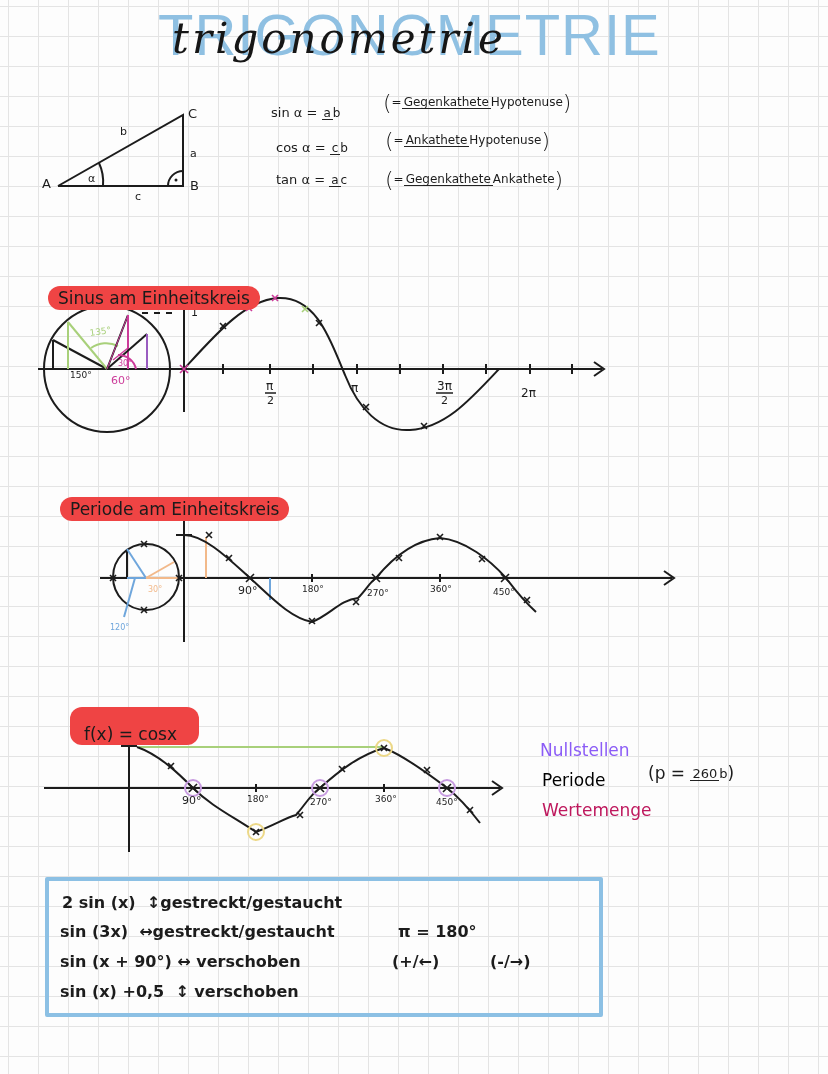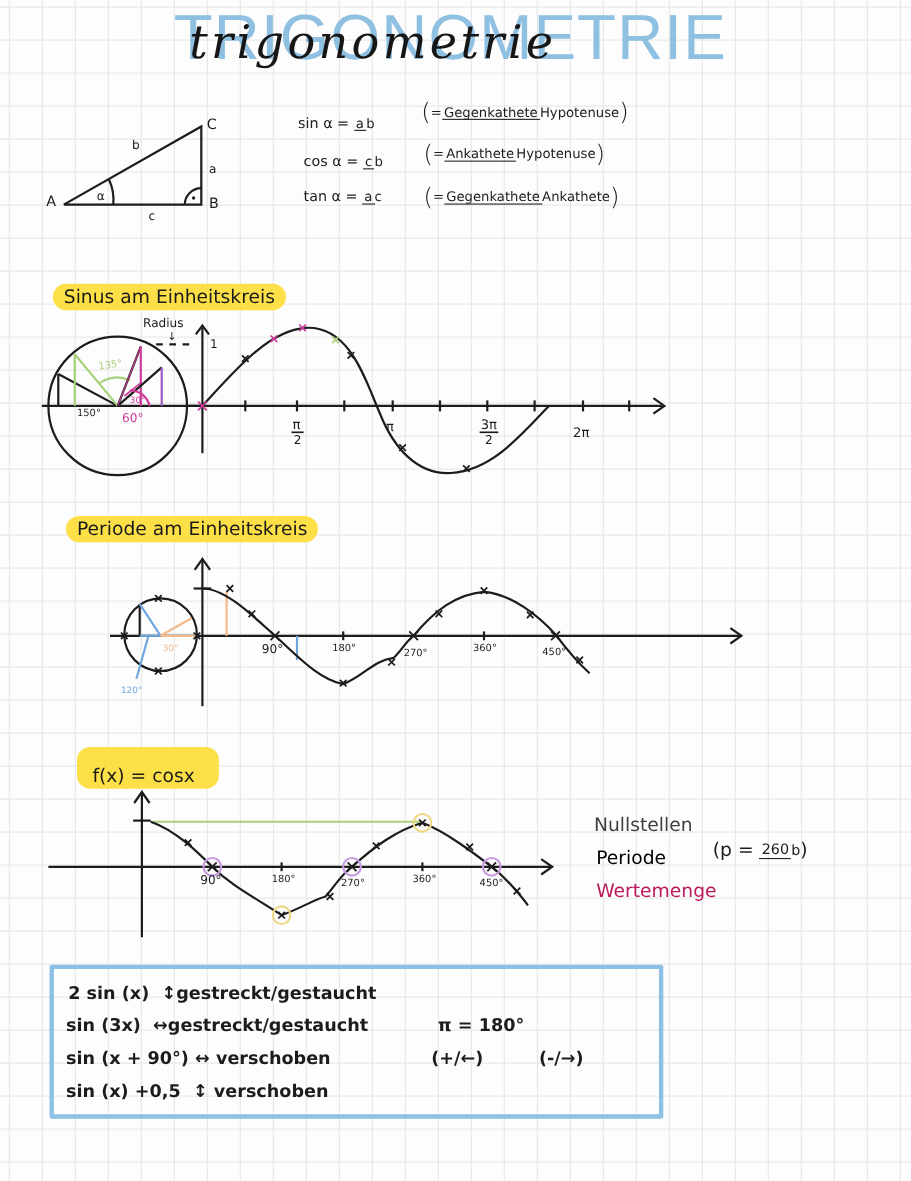--- a/index.html
+++ b/index.html
@@ -19,23 +19,24 @@
     left: 158px; top: 6px; font-size: 58px; letter-spacing: 1px;
     color: #8fc0e2; font-family: "Liberation Sans", sans-serif; font-weight: 400;
     line-height: 1;
   }
   .title-script {
     left: 172px; top: 18px; font-size: 42px; color: #161616;
     font-family: "DejaVu Serif", serif; font-style: italic; letter-spacing: 3px;
     line-height: 1;
   }
   .hl {
-    background: #fde047; border-radius: 12px; padding: 2px 10px;
+    background: #ef4444; border-radius: 12px; padding: 2px 10px;
     font-family: "DejaVu Sans", sans-serif; font-size: 17px; color: #1b1b1b;
     white-space: nowrap;
+    margin-top: 28px;
   }
   .formula { font-family: "DejaVu Sans", sans-serif; font-size: 13px; white-space: nowrap; }
   .frac { display: inline-flex; flex-direction: row; align-items: center; vertical-align: middle; line-height: 1.05; justify-content: center; }
   .frac .num { border-bottom: 1.5px solid #222; padding: 0 2px; }
   .paren { font-size: 22px; vertical-align: middle; font-weight: 300; }
   .small { font-size: 12px; }
   .legend-item { font-family: "DejaVu Sans", sans-serif; font-size: 17px; white-space: nowrap; }
   .rulebox {
     left: 45px; top: 877px; width: 550px; height: 132px;
     border: 4px solid #8cc0e4; border-radius: 2px; background: transparent;
@@ -263,21 +264,21 @@
   <span class="paren">(</span><span class="small">=</span><span class="frac small">
       <span class="num">Gegenkathete</span>
       <span>Ankathete</span>
     </span><span class="paren">)</span>
 </div>
 
 <div class="abs hl" style="left:48px;top:258px">Sinus am Einheitskreis</div>
 <div class="abs hl" style="left:60px;top:469px">Periode am Einheitskreis</div>
 <div class="abs hl" style="left:70px;top:679px;padding:17px 22px 1px 14px">f(x) = cosx</div>
 
-<div class="abs legend-item" style="left:540px;top:740px;color:#404040">Nullstellen</div>
+<div class="abs legend-item" style="left:540px;top:740px;color:#8b5cf6">Nullstellen</div>
 <div class="abs legend-item" style="left:542px;top:770px;color:#000000">Periode</div>
 <div class="abs legend-item" style="left:542px;top:800px;color:#be185d">Wertemenge</div>
 <div class="abs formula" style="left:648px;top:763px;font-size:17px">
   <span>(p =</span>
   <span class="frac" style="font-size:13px">
       <span class="num">260</span>
       <span>b</span>
     </span><span>)</span>
 </div>
 

